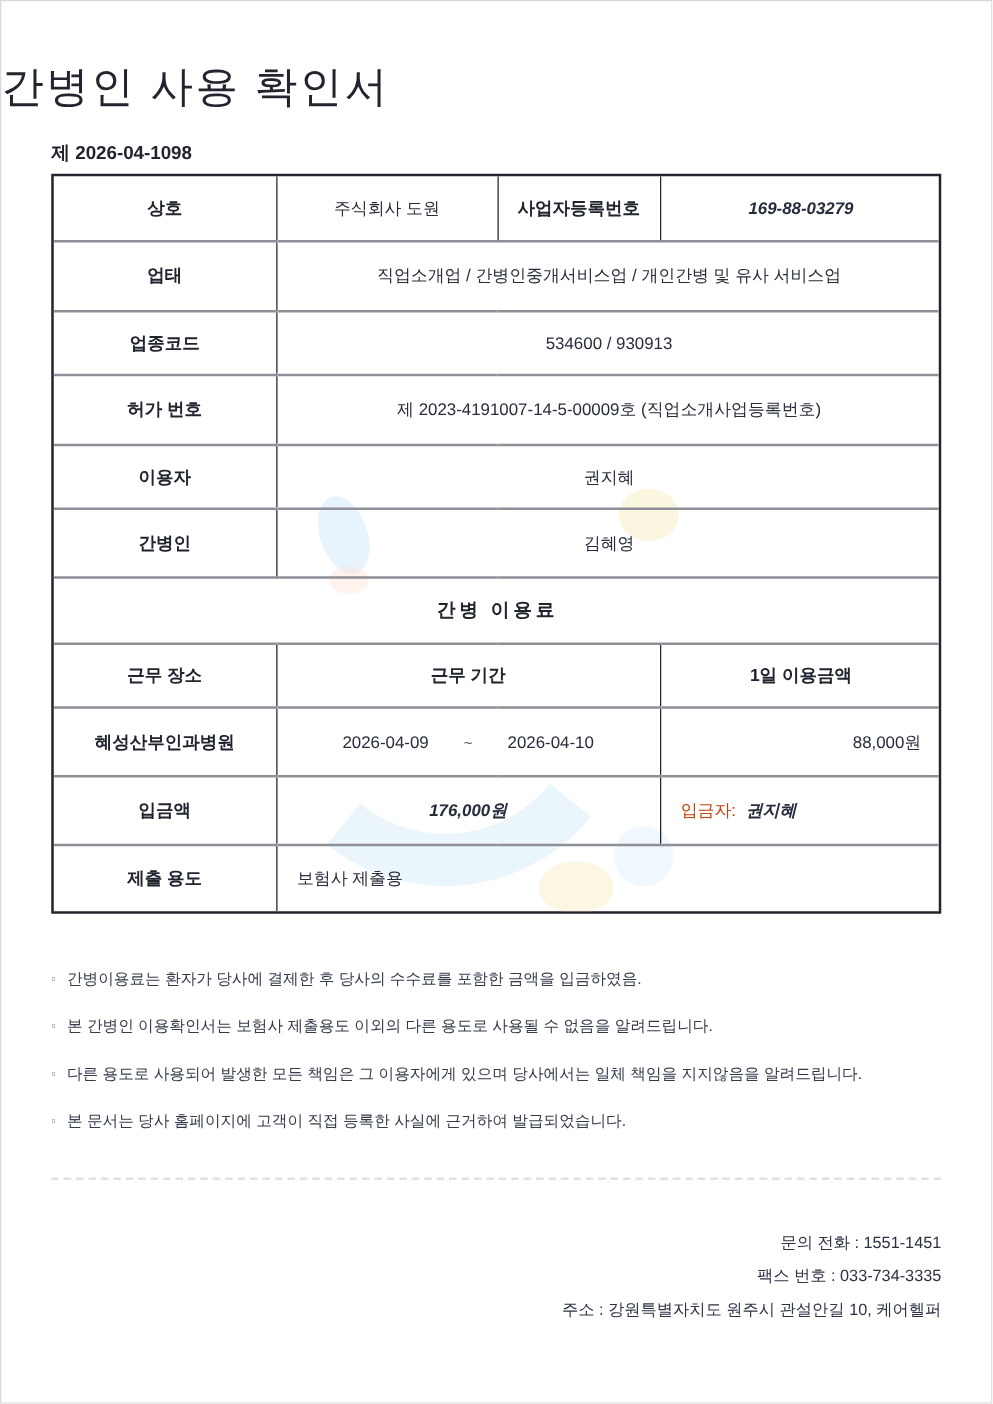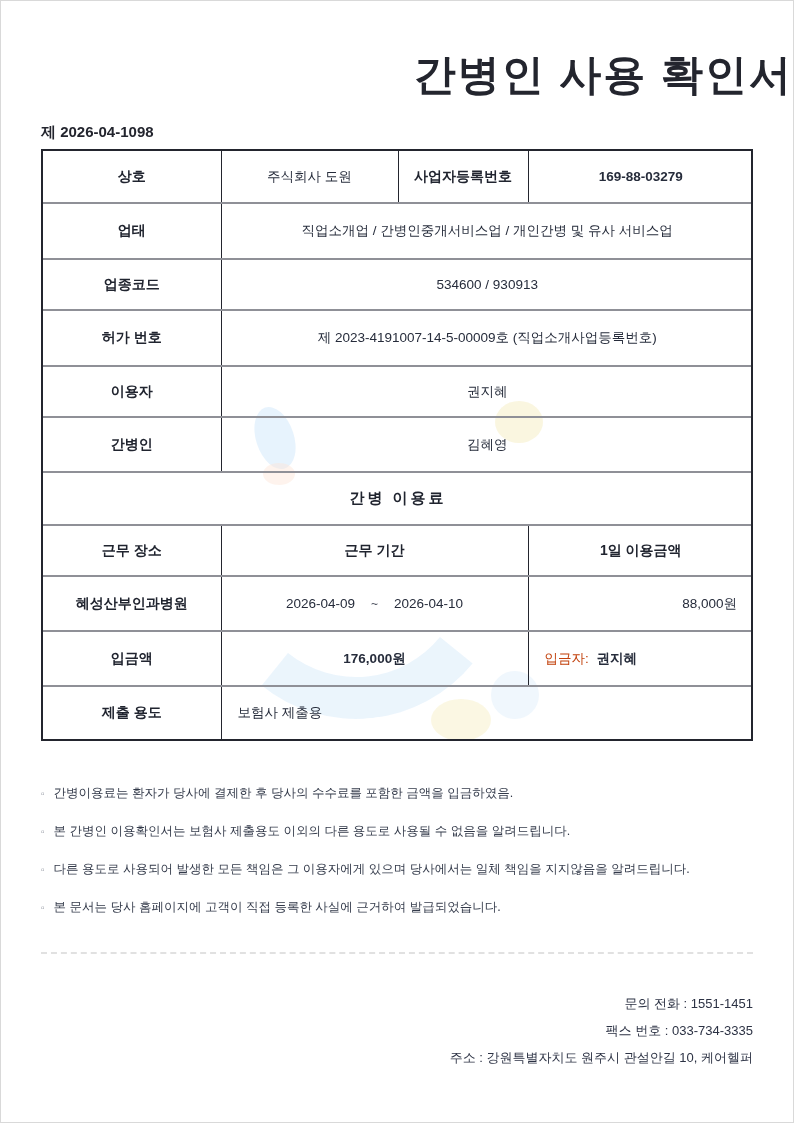--- a/index.html
+++ b/index.html
@@ -11,23 +11,23 @@
     position:relative;
     overflow:hidden;
   }
   .page {
     position:absolute; inset:0;
     border:1px solid #d9d9d9;
     box-sizing:border-box;
   }
   .title {
     margin-top:46px;
-    text-align:right;
-    font-size:42px;
-    font-weight:bold;
+    text-align:left;
+    font-size:34px;
+    font-weight:normal;
     letter-spacing:2px;
     color:#23252e;
   }
   .doc-number {
     width:714px;
     margin:20px 40px 7px 40px;
     text-align:left;
     font-size:15px;
     font-weight:bold;
     color:#23252e;
@@ -64,25 +64,25 @@
     border-left:1.5px solid #23252e;
     text-align:center;
     vertical-align:middle;
     padding:4px 8px;
     overflow:hidden;
     white-space:nowrap;
   }
   td:first-child { border-left:none; }
   tr:first-child td { border-top:none; }
   .label { font-weight:bold; font-size:14px; color:#20242f; }
-  .bold  { font-weight:bold; }
+  .bold  { font-weight:bold;font-style:italic; }
   .cell-right { text-align:right; padding-right:16px; }
   .cell-left  { text-align:left;  padding-left:16px; }
   .section-header { font-weight:bold; font-size:15px; letter-spacing:3px; color:#20242f; }
-  .period-wrap { display:inline-flex; align-items:center; gap:16px;justify-content:space-between; }
+  .period-wrap { display:inline-flex; align-items:center; gap:28px;justify-content:space-between; }
   .tilde { font-size:12px; color:#4a4f5c; }
   .depositor-label { color:#c2410c; font-weight:normal; margin-right:4px; }
 
   .notes {
     margin:46px 40px 0 40px;
   }
   .note-line {
     display:flex;
     align-items:flex-start;
     gap:9px;

